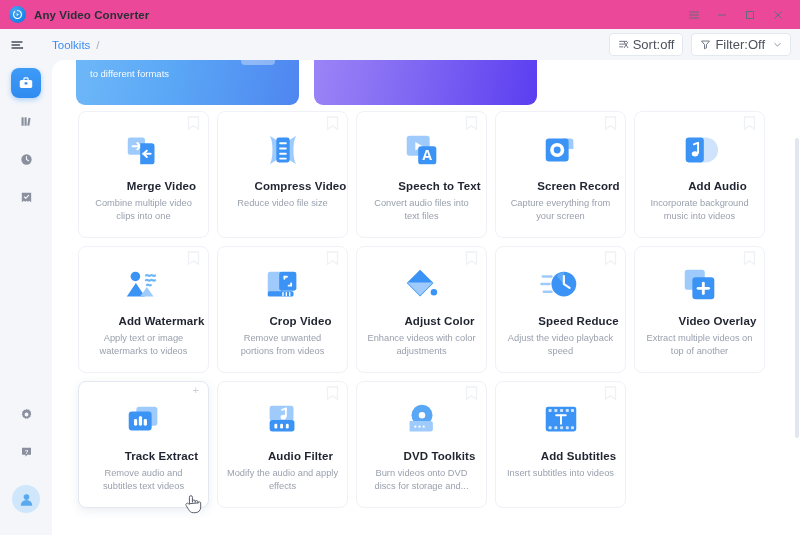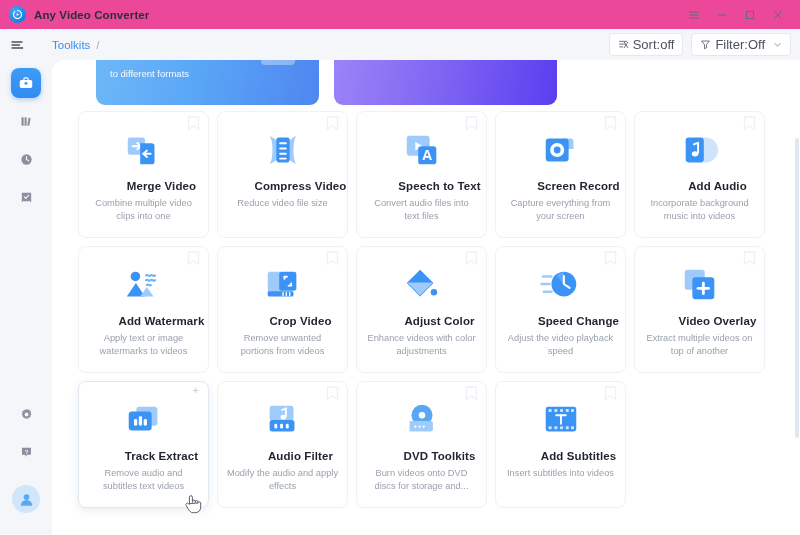--- a/index.html
+++ b/index.html
@@ -103,21 +103,21 @@
   .content {
     position: absolute; top: 60px; left: 52px; width: 748px; height: 475px;
     background: #ffffff;
     border-top-left-radius: 12px;
     overflow: hidden;
   }
   .scrollarea { position: absolute; inset: 0; }
 
   
   .banners {
-    position: absolute; top: -43px; left: 44px; width: 700px; height: 88px;
+    position: absolute; top: -43px; left: 24px; width: 700px; height: 88px;
     display: flex; gap: 15px;
   }
   .banner {
     width: 223px; height: 88px; border-radius: 9px; position: relative; overflow: hidden;
     flex: none;
   }
   .banner.b1 { background: linear-gradient(100deg,#6fb8f8 0%, #5aa7f6 45%, #4f86f0 100%); }
   .banner.b2 { background: linear-gradient(100deg,#f6876c 0%, #f0715f 45%, #e8453f 100%); }
   .banner.b3 { background: linear-gradient(100deg,#9d86f7 0%, #8168f3 45%, #5b3ef0 100%); }
   .banner .btext {
@@ -505,21 +505,21 @@
               <g stroke="#9ecbfb" stroke-width="2.6" stroke-linecap="round">
                 <line x1="3" y1="13" x2="12" y2="13"></line>
                 <line x1="1.5" y1="21" x2="10" y2="21"></line>
                 <line x1="4" y1="29" x2="12" y2="29"></line>
               </g>
               <circle cx="25" cy="21" r="13" fill="#3b93f5"></circle>
               <path d="M17.5 12.5a13 13 0 0 1 7.5-4.5v13z" fill="#5fa9f7"></path>
               <path d="M25 12.5V21l6 4" fill="none" stroke="#fff" stroke-width="2.2" stroke-linecap="round"></path>
             </svg>
           </div>
-          <div class="title">Speed Change</div>
+          <div class="title">Speed Reduce</div>
           <div class="desc">Adjust the video playback speed</div>
         </div>
 
         <div class="card">
           <div class="corner">
             <svg width="13" height="15" viewBox="0 0 13 15">
                 <path d="M1.5 1h10v12.2L6.5 9.8 1.5 13.2z" fill="none" stroke="#eef1f6" stroke-width="1.3"></path>
               </svg>
           </div>
           <div class="glyph">

